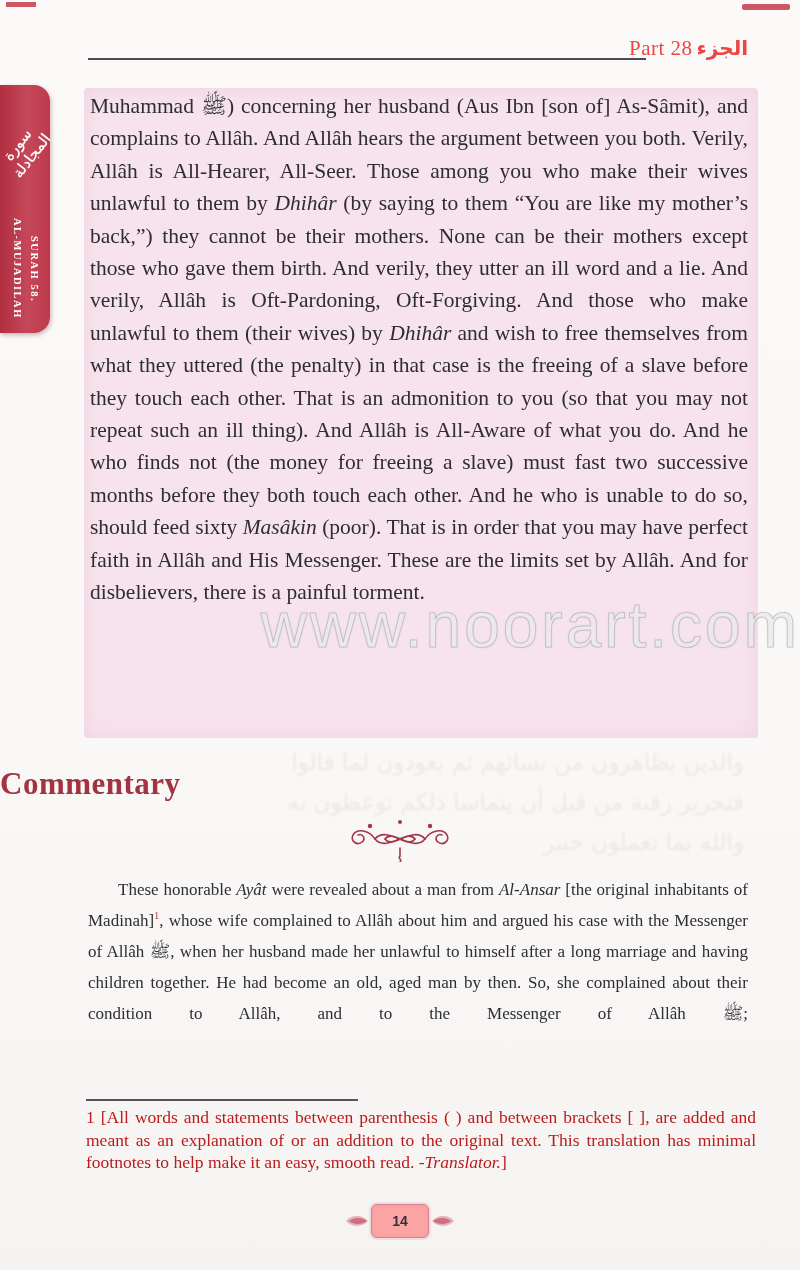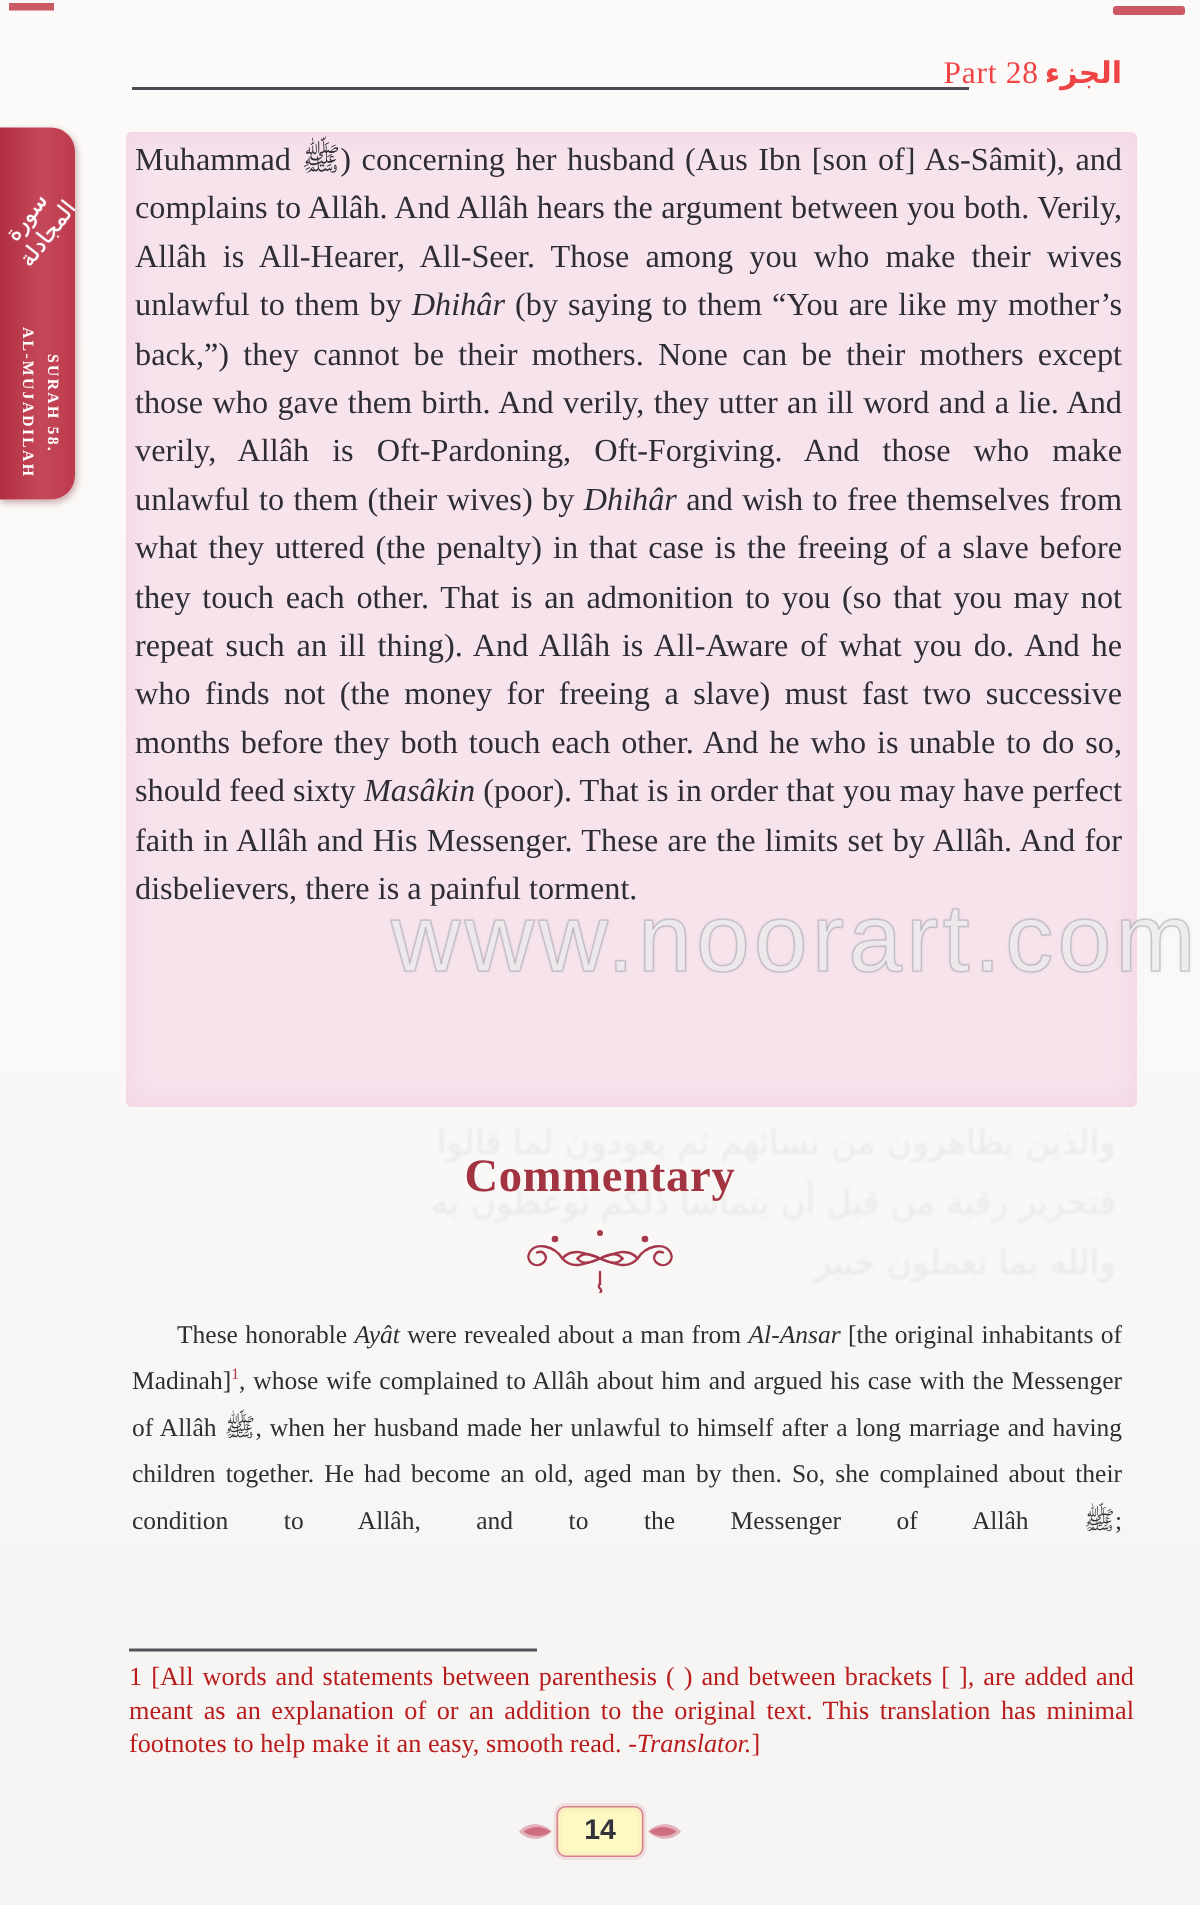--- a/index.html
+++ b/index.html
@@ -63,21 +63,21 @@
     color:#2e2d33;
   }
 
   .it { font-style:italic; }
   .red { color:#b3394a; }
   sup { font-size:.62em; line-height:0; }
 
   
   .commentary-title {
     position:absolute; left:0; top:766px; width:100%;
-    text-align:center; font-size:31px; font-weight:600;
+    font-size:31px; font-weight:600;
     color:#a23340; letter-spacing:.5px;
   }
   .ornament { position:absolute; left:0; top:816px; width:100%; text-align:center; }
   .commentary-par {
     position:absolute; left:88px; top:874px; width:660px;
     font-size:17px; line-height:31px; text-align:justify;
     text-align-last:justify; text-indent:30px; color:#2e2d33;
   }
 
   
@@ -89,22 +89,22 @@
 
   
   .pagenum-wrap {
     position:absolute; left:0; top:1204px; width:100%;
     display:flex; align-items:center; justify-content:center; gap:2px;
   }
   .pagenum-box {
     width:58px; height:34px; border:1px solid #d8808f; border-radius:6px;
     box-shadow:0 0 0 2px rgba(210,120,140,.18), inset 0 0 4px rgba(210,120,140,.25);
     display:flex; align-items:center; justify-content:center;
-    background:#fef9c3;
-    font-family:"Liberation Sans", sans-serif; font-size:19px; font-weight:600; color:#33323a;
+    background:#fca5a5;
+    font-family:"Liberation Sans", sans-serif; font-size:14px; font-weight:600; color:#33323a;
   }
 
   
   .watermark {
     position:absolute; left:0; top:588px; width:100%;
     font-family:"Liberation Sans", sans-serif;
     font-size:64px; letter-spacing:3px; text-align:right;
     color:rgba(255,255,255,.60);
     -webkit-text-stroke:1px rgba(150,150,158,.45);
     text-shadow:0 0 2px rgba(140,140,150,.35);

